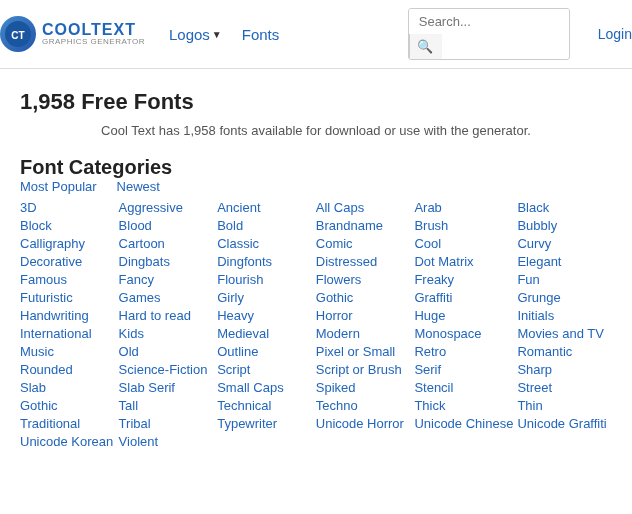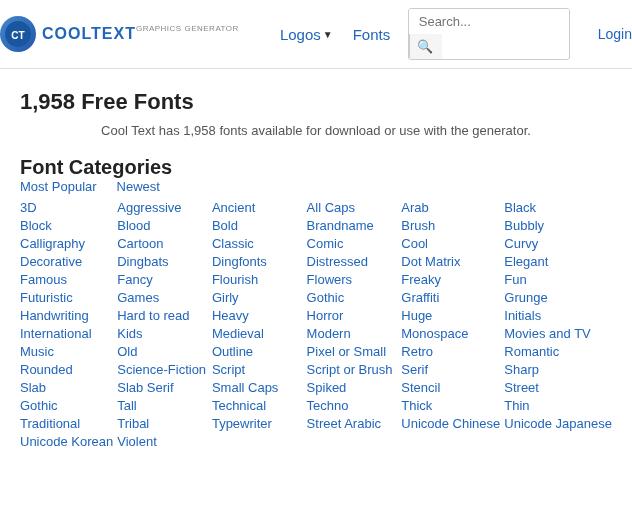--- a/index.html
+++ b/index.html
@@ -27,40 +27,40 @@
       display: flex;
       align-items: center;
       justify-content: center;
       color: #fff;
       font-weight: bold;
       font-size: 11px;
       flex-shrink: 0;
     }
     .logo-text {
       display: flex;
-      flex-direction: row;
+      flex-direction: column;
       line-height: 1.1;
     }
     .logo-cooltext {
       font-size: 16px;
       font-weight: bold;
       color: #2266bb;
       letter-spacing: 1px;
     }
     .logo-subtitle {
       font-size: 8px;
       color: #888;
       letter-spacing: 0.5px;
       text-align: right;
     }
     .nav-links {
       display: flex;
       align-items: center;
       gap: 20px;
-      margin-left: 25px;
+      margin-left: 8px;
     }
     .nav-link {
       color: #2266bb;
       text-decoration: none;
       font-size: 15px;
       font-weight: 500;
     }
     .nav-dropdown {
       display: flex;
       align-items: center;
@@ -260,19 +260,19 @@
       <a class="cat-link" href="#">Street</a>
       <a class="cat-link" href="#">Gothic</a>
       <a class="cat-link" href="#">Tall</a>
       <a class="cat-link" href="#">Technical</a>
       <a class="cat-link" href="#">Techno</a>
       <a class="cat-link" href="#">Thick</a>
       <a class="cat-link" href="#">Thin</a>
       <a class="cat-link" href="#">Traditional</a>
       <a class="cat-link" href="#">Tribal</a>
       <a class="cat-link" href="#">Typewriter</a>
-      <a class="cat-link" href="#">Street Arabic</a>
+      <a class="cat-link" href="#">Unicode Horror</a>
       <a class="cat-link" href="#">Unicode Chinese</a>
-      <a class="cat-link" href="#">Unicode Japanese</a>
+      <a class="cat-link" href="#">Unicode Graffiti</a>
       <a class="cat-link" href="#">Unicode Korean</a>
       <a class="cat-link" href="#">Violent</a>
     </div>
 </div>
 
 </body></html>

